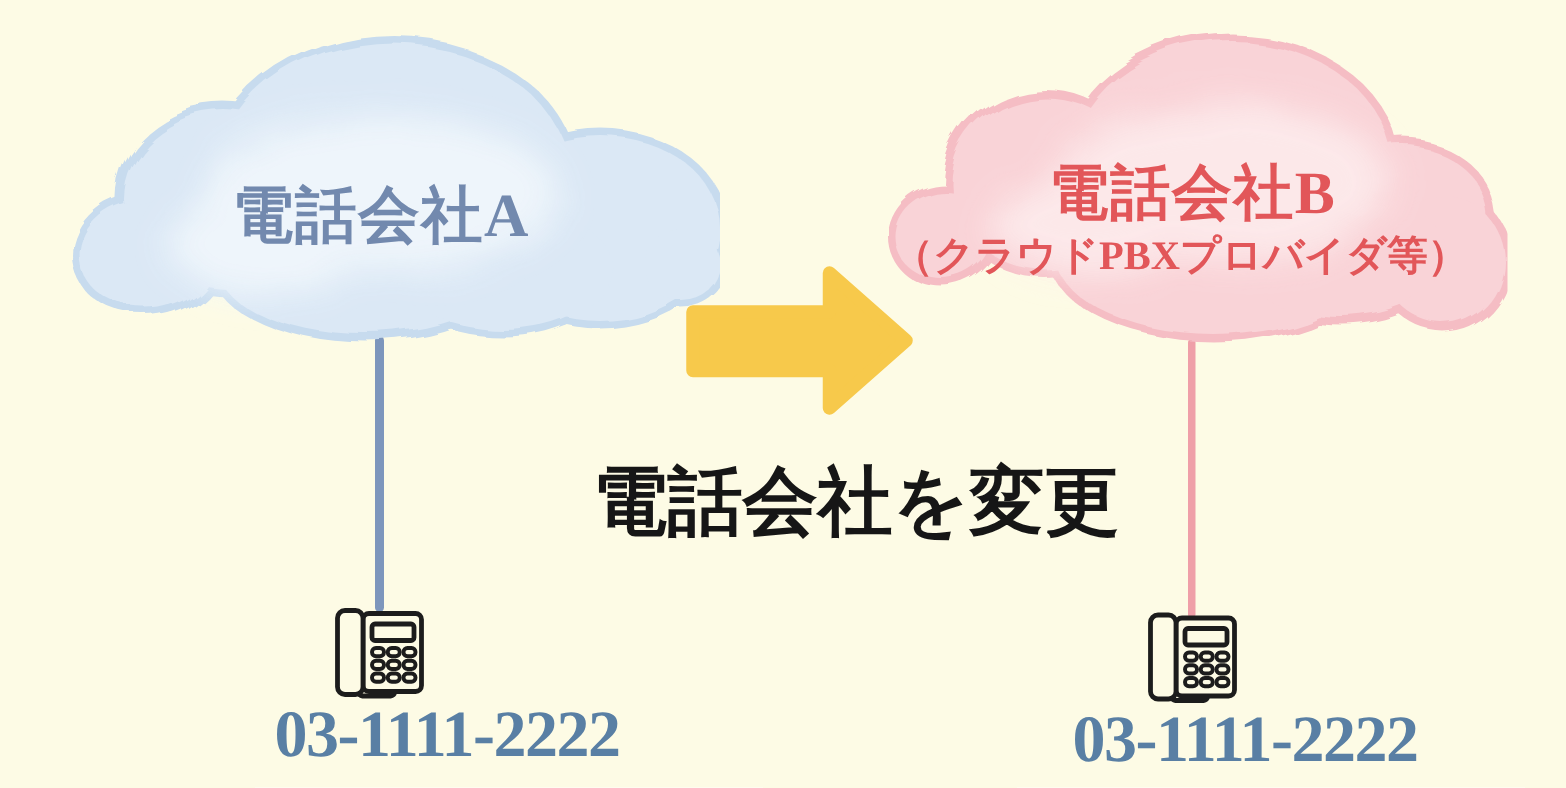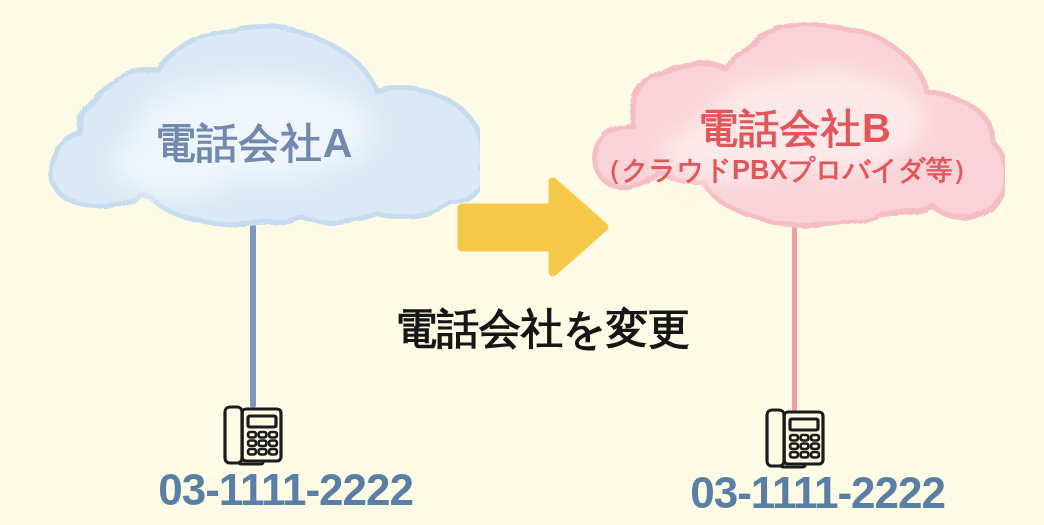--- a/index.html
+++ b/index.html
@@ -1,21 +1,21 @@
 <!DOCTYPE html>
 <html><head>
 <meta charset="utf-8">
 <style>
   html,body{margin:0;padding:0;}
   #stage{
     position:relative;
     width:1044px;height:525px;
     overflow:hidden;
     background:#fdfbe5;
-    font-family:Liberation Sans, sans-serif;
+    font-family:Liberation Serif, serif;
   }
   .abs{position:absolute;}
   .cloud-label{
     text-align:center;
     font-weight:900;
     letter-spacing:1px;
     white-space:nowrap;
   }
   #left-cloud-label{
     left:114px;top:116px;width:280px;
@@ -26,21 +26,21 @@
     font-size:40px;color:#e25659;
   }
   #right-cloud-sublabel{
     left:592px;top:152px;width:390px;
     font-size:27px;color:#e25659;
     font-weight:800;letter-spacing:0;
   }
   #arrow-caption{
     left:395px;top:301px;width:280px;
     text-align:center;
-    font-size:42px;font-weight:900;color:#161616;
+    font-size:50px;font-weight:900;color:#161616;
     white-space:nowrap;
   }
   .conn-line{width:6px;border-radius:3px;}
   #left-line{left:250px;top:224px;height:184px;background:#7d96bc;}
   #right-line{left:792px;top:226px;height:186px;width:5px;background:#ef9fa8;}
   .phone-number{
     width:300px;text-align:right;
     font-size:44px;font-weight:800;
     color:#597fa4;letter-spacing:-1px;
     white-space:nowrap;line-height:1;

